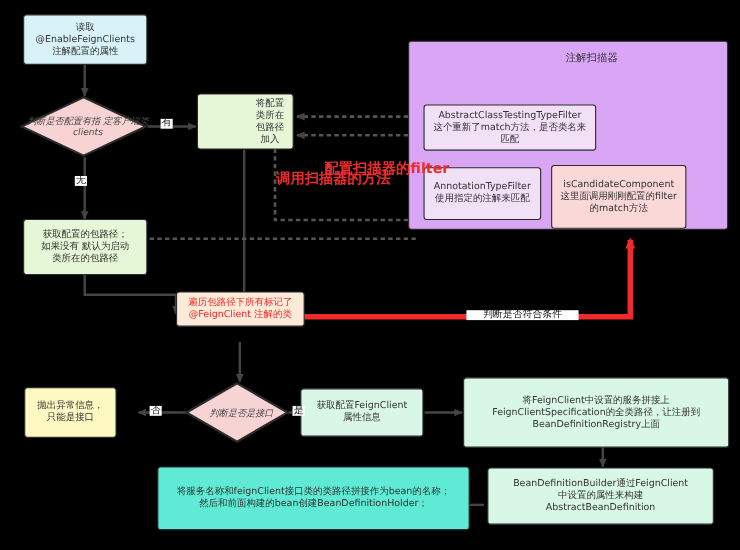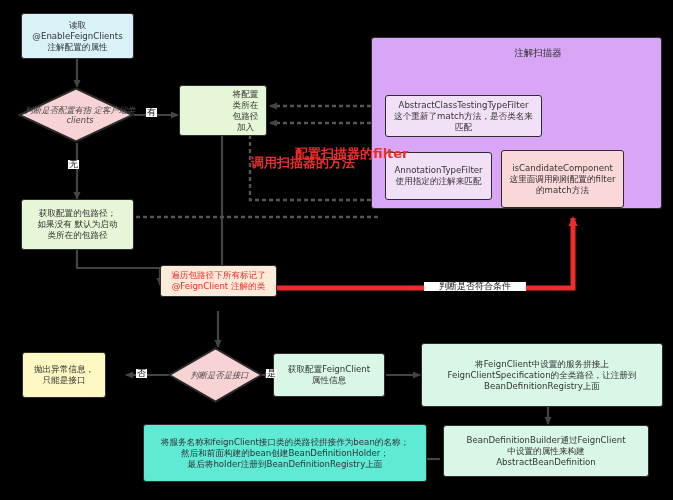--- a/index.html
+++ b/index.html
@@ -173,21 +173,20 @@
     <span>BeanDefinitionBuilder通过FeignClient</span>
     <span>中设置的属性来构建</span>
     <span>AbstractBeanDefinition</span>
   </span>
 </div>
 
 <div class="node rect" style="left:128px;top:424px;width:284px;height:58px;background:#5eead4;font-size:8.6px;margin-left:15px;">
   <span>
     <span>将服务名称和feignClient接口类的类路径拼接作为bean的名称；</span>
     <span>然后和前面构建的bean创建BeanDefinitionHolder；</span>
-    <span>最后将holder注册到BeanDefinitionRegistry上面</span>
   </span>
 </div>
 
 <div class="edgelabel" style="left:146px;top:108px;font-size:9px;">有</div>
 <div class="edgelabel" style="left:68px;top:160px;font-size:9px;">无</div>
 <div class="edgelabel" style="left:136px;top:369px;font-size:9px;">否</div>
 <div class="edgelabel" style="left:266px;top:369px;font-size:9px;">是</div>
 <div class="redlabel" style="left:424px;top:282px;font-size:9px;">判断是否符合条件</div>
 
 <div class="redtext" style="left:251px;top:147px;font-size:13px;padding-left:44px;">配置扫描器的filter</div>

